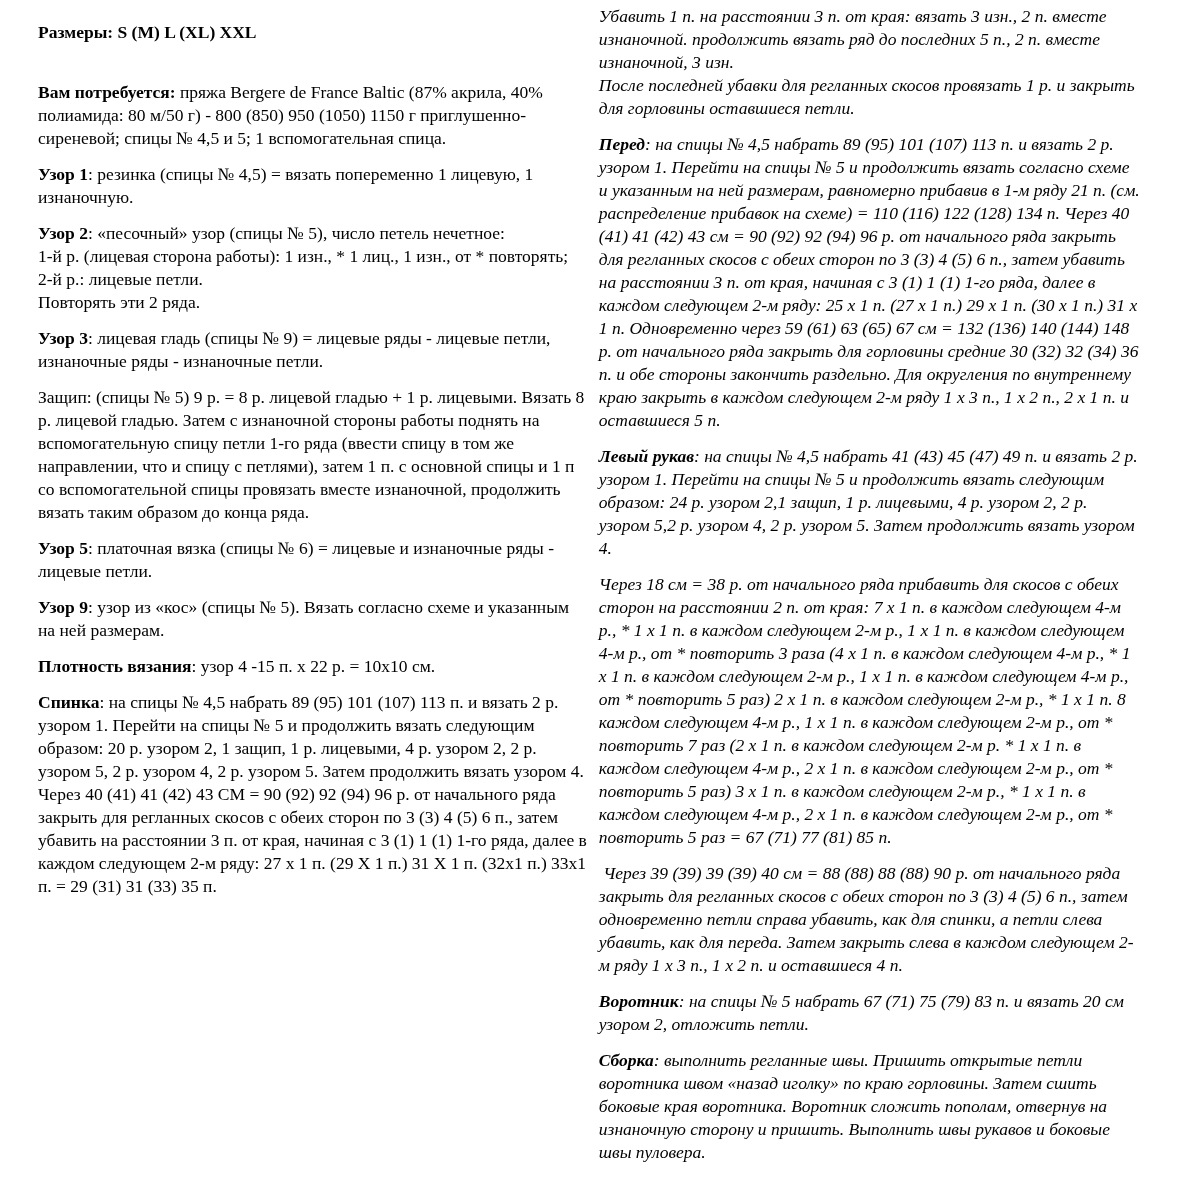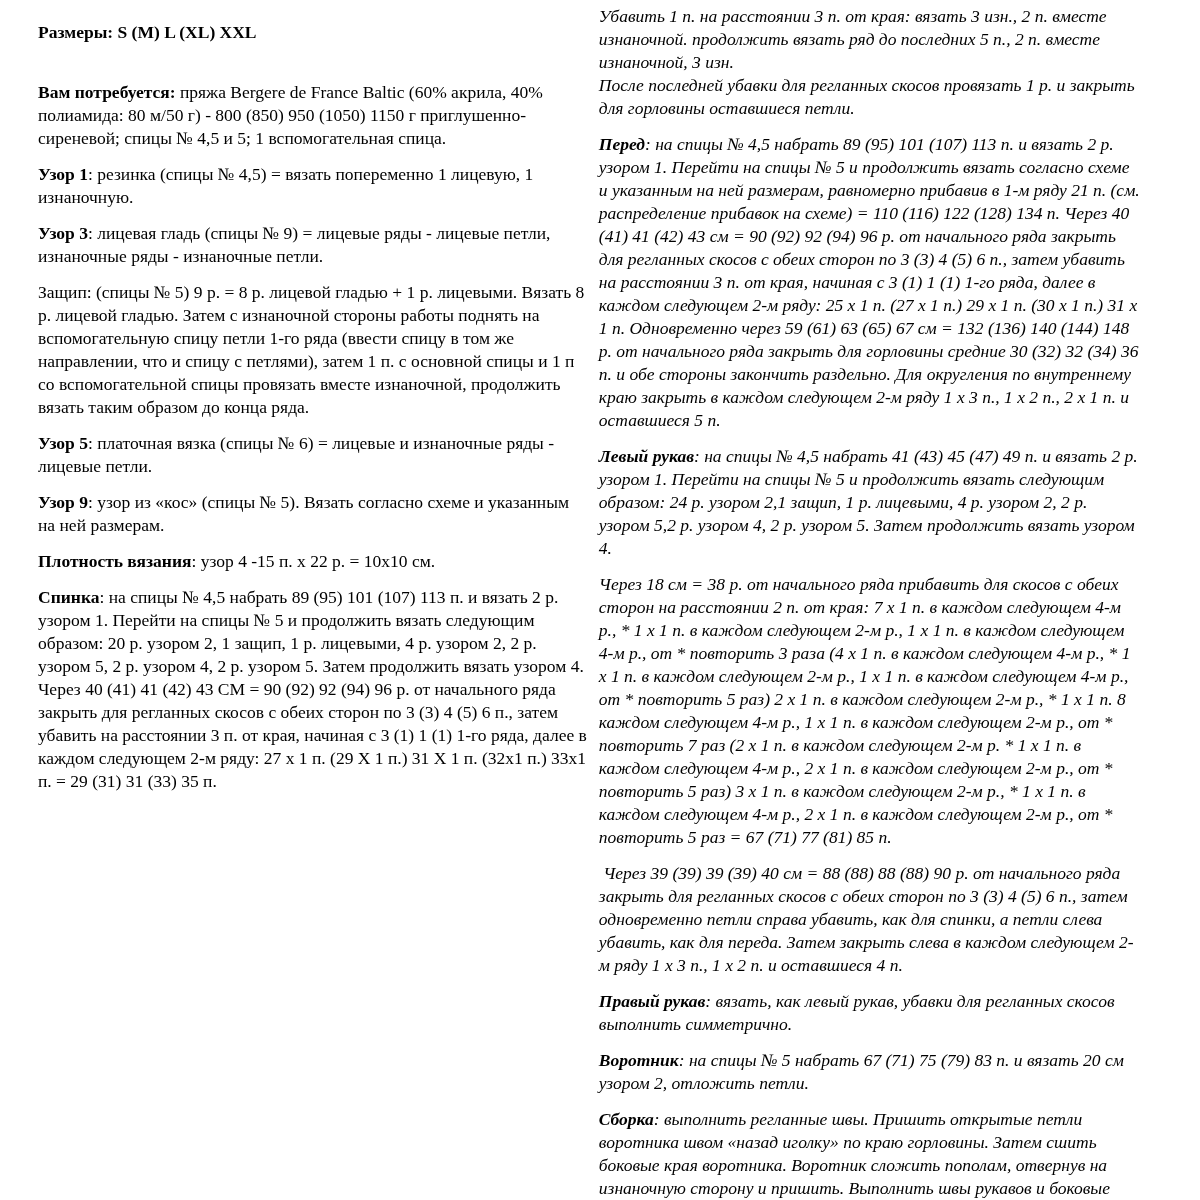--- a/index.html
+++ b/index.html
@@ -19,35 +19,38 @@
   .para b { font-weight: bold; }
   .mb-lg { margin-bottom: 37px; }
 </style>
 </head>
 <body>
 
 <div class="page">
 
   <div class="col col-left">
     <p class="para mb-lg"><b>Размеры: S (M) L (XL) XXL</b><span class="txt"></span></p>
-    <p class="para"><b>Вам потребуется:</b><span class="txt"> пряжа Bergere de France Baltic (60% акрила, 40% полиамида: 80 м/50 г) - 800 (850) 950 (1050) 1150 г приглушенно-сиреневой; спицы № 4,5 и 5; 1 вспомогательная спица.</span></p>
+    <p class="para"><b>Вам потребуется:</b><span class="txt"> пряжа Bergere de France Baltic (87% акрила, 40% полиамида: 80 м/50 г) - 800 (850) 950 (1050) 1150 г приглушенно-сиреневой; спицы № 4,5 и 5; 1 вспомогательная спица.</span></p>
     <p class="para"><b>Узор 1</b><span class="txt">: резинка (спицы № 4,5) = вязать попеременно 1 лицевую, 1 изнаночную.</span></p>
+    <p class="para"><b>Узор 2</b><span class="txt">: «песочный» узор (спицы № 5), число петель нечетное:
+1-й р. (лицевая сторона работы): 1 изн., * 1 лиц., 1 изн., от * повторять;
+2-й р.: лицевые петли.
+Повторять эти 2 ряда.</span></p>
     <p class="para"><b>Узор 3</b><span class="txt">: лицевая гладь (спицы № 9) = лицевые ряды - лицевые петли, изнаночные ряды - изнаночные петли.</span></p>
     <p class="para"><b></b><span class="txt">Защип: (спицы № 5) 9 р. = 8 р. лицевой гладью + 1 р. лицевыми. Вязать 8 р. лицевой гладью. Затем с изнаночной стороны работы поднять на вспомогательную спицу петли 1-го ряда (ввести спицу в том же направлении, что и спицу с петлями), затем 1 п. с основной спицы и 1 п со вспомогательной спицы провязать вместе изнаночной, продолжить вязать таким образом до конца ряда.</span></p>
     <p class="para"><b>Узор 5</b><span class="txt">: платочная вязка (спицы № 6) = лицевые и изнаночные ряды - лицевые петли.</span></p>
     <p class="para"><b>Узор 9</b><span class="txt">: узор из «кос» (спицы № 5). Вязать согласно схеме и указанным на ней размерам.</span></p>
     <p class="para"><b>Плотность вязания</b><span class="txt">: узор 4 -15 п. х 22 р. = 10х10 см.</span></p>
     <p class="para"><b>Спинка</b><span class="txt">: на спицы № 4,5 набрать 89 (95) 101 (107) 113 п. и вязать 2 р. узором 1. Перейти на спицы № 5 и продолжить вязать следующим образом: 20 р. узором 2, 1 защип, 1 р. лицевыми, 4 р. узором 2, 2 р. узором 5, 2 р. узором 4, 2 р. узором 5. Затем продолжить вязать узором 4. Через 40 (41) 41 (42) 43 СМ = 90 (92) 92 (94) 96 р. от начального ряда закрыть для регланных скосов с обеих сторон по 3 (3) 4 (5) 6 п., затем убавить на расстоянии 3 п. от края, начиная с 3 (1) 1 (1) 1-го ряда, далее в каждом следующем 2-м ряду: 27 х 1 п. (29 Х 1 п.) 31 Х 1 п. (32х1 п.) 33х1 п. = 29 (31) 31 (33) 35 п.</span></p>
   </div>
 
   <div class="col col-right">
     <p class="para"><b></b><span class="txt">Убавить 1 п. на расстоянии 3 п. от края: вязать 3 изн., 2 п. вместе изнаночной. продолжить вязать ряд до последних 5 п., 2 п. вместе изнаночной, 3 изн.
 После последней убавки для регланных скосов провязать 1 р. и закрыть для горловины оставшиеся петли.</span></p>
     <p class="para"><b>Перед</b><span class="txt">: на спицы № 4,5 набрать 89 (95) 101 (107) 113 п. и вязать 2 р. узором 1. Перейти на спицы № 5 и продолжить вязать согласно схеме и указанным на ней размерам, равномерно прибавив в 1-м ряду 21 п. (см. распределение прибавок на схеме) = 110 (116) 122 (128) 134 п. Через 40 (41) 41 (42) 43 см = 90 (92) 92 (94) 96 р. от начального ряда закрыть для регланных скосов с обеих сторон по 3 (3) 4 (5) 6 п., затем убавить на расстоянии 3 п. от края, начиная с 3 (1) 1 (1) 1-го ряда, далее в каждом следующем 2-м ряду: 25 х 1 п. (27 х 1 п.) 29 х 1 п. (30 х 1 п.) 31 х 1 п. Одновременно через 59 (61) 63 (65) 67 см = 132 (136) 140 (144) 148 р. от начального ряда закрыть для горловины средние 30 (32) 32 (34) 36 п. и обе стороны закончить раздельно. Для округления по внутреннему краю закрыть в каждом следующем 2-м ряду 1 х 3 п., 1 х 2 п., 2 х 1 п. и оставшиеся 5 п.</span></p>
     <p class="para"><b>Левый рукав</b><span class="txt">: на спицы № 4,5 набрать 41 (43) 45 (47) 49 п. и вязать 2 р. узором 1. Перейти на спицы № 5 и продолжить вязать следующим образом: 24 р. узором 2,1 защип, 1 р. лицевыми, 4 р. узором 2, 2 р. узором 5,2 р. узором 4, 2 р. узором 5. Затем продолжить вязать узором 4.</span></p>
     <p class="para"><b></b><span class="txt">Через 18 см = 38 р. от начального ряда прибавить для скосов с обеих сторон на расстоянии 2 п. от края: 7 х 1 п. в каждом следующем 4-м р., * 1 х 1 п. в каждом следующем 2-м р., 1 х 1 п. в каждом следующем 4-м р., от * повторить 3 раза (4 х 1 п. в каждом следующем 4-м р., * 1 х 1 п. в каждом следующем 2-м р., 1 х 1 п. в каждом следующем 4-м р., от * повторить 5 раз) 2 х 1 п. в каждом следующем 2-м р., * 1 х 1 п. 8 каждом следующем 4-м р., 1 х 1 п. в каждом следующем 2-м р., от * повторить 7 раз (2 х 1 п. в каждом следующем 2-м р. * 1 х 1 п. в каждом следующем 4-м р., 2 х 1 п. в каждом следующем 2-м р., от * повторить 5 раз) 3 х 1 п. в каждом следующем 2-м р., * 1 х 1 п. в каждом следующем 4-м р., 2 х 1 п. в каждом следующем 2-м р., от * повторить 5 раз = 67 (71) 77 (81) 85 п.</span></p>
     <p class="para"><b></b><span class="txt"> Через 39 (39) 39 (39) 40 см = 88 (88) 88 (88) 90 р. от начального ряда закрыть для регланных скосов с обеих сторон по 3 (3) 4 (5) 6 п., затем одновременно петли справа убавить, как для спинки, а петли слева убавить, как для переда. Затем закрыть слева в каждом следующем 2-м ряду 1 х 3 п., 1 х 2 п. и оставшиеся 4 п.</span></p>
-    <p class="para"><b>Правый рукав</b><span class="txt">: вязать, как левый рукав, убавки для регланных скосов выполнить симметрично.</span></p>
     <p class="para"><b>Воротник</b><span class="txt">: на спицы № 5 набрать 67 (71) 75 (79) 83 п. и вязать 20 см узором 2, отложить петли.</span></p>
     <p class="para"><b>Сборка</b><span class="txt">: выполнить регланные швы. Пришить открытые петли воротника швом «назад иголку» по краю горловины. Затем сшить боковые края воротника. Воротник сложить пополам, отвернув на изнаночную сторону и пришить. Выполнить швы рукавов и боковые швы пуловера.</span></p>
   </div>
 
 </div>
 
 </body></html>

